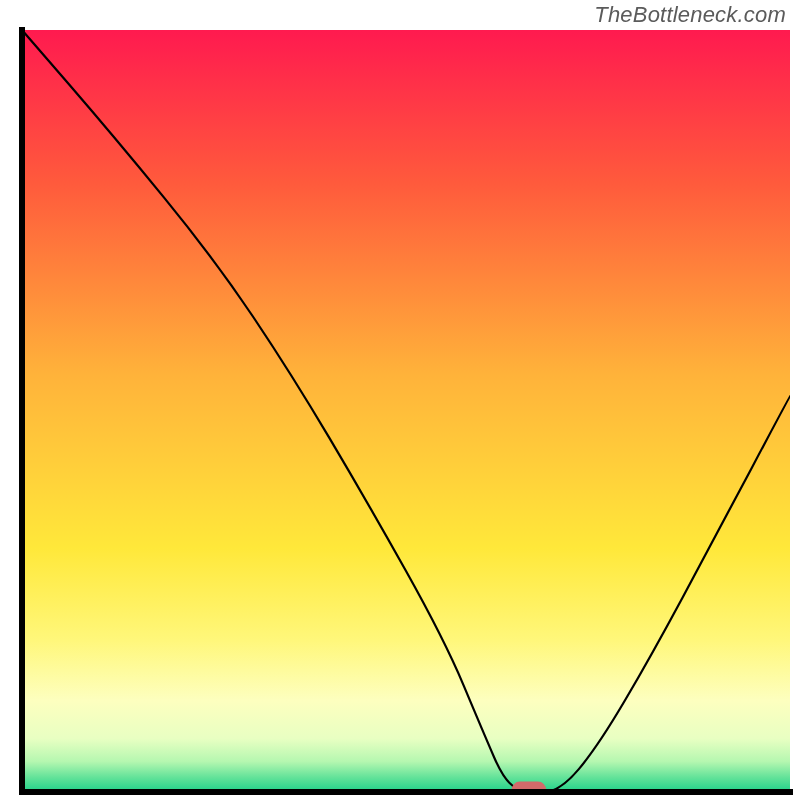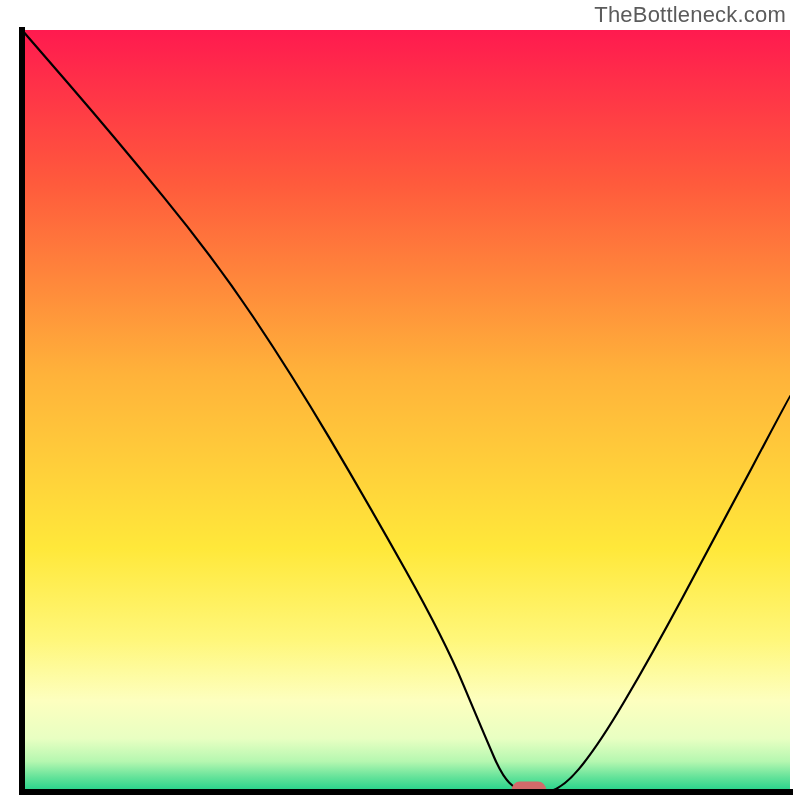--- a/index.html
+++ b/index.html
@@ -16,20 +16,21 @@
     height: 800px;
   }
   .watermark {
     position: absolute;
     top: 2px;
     right: 14px;
     font-size: 22px;
     font-weight: 500;
     color: #5b5b5b;
     letter-spacing: 0.2px;
+    font-style: italic;
   }
   svg {
     display: block;
   }
 </style>
 </head>
 <body>
 
 <div class="container">
   <div class="watermark">TheBottleneck.com</div>

